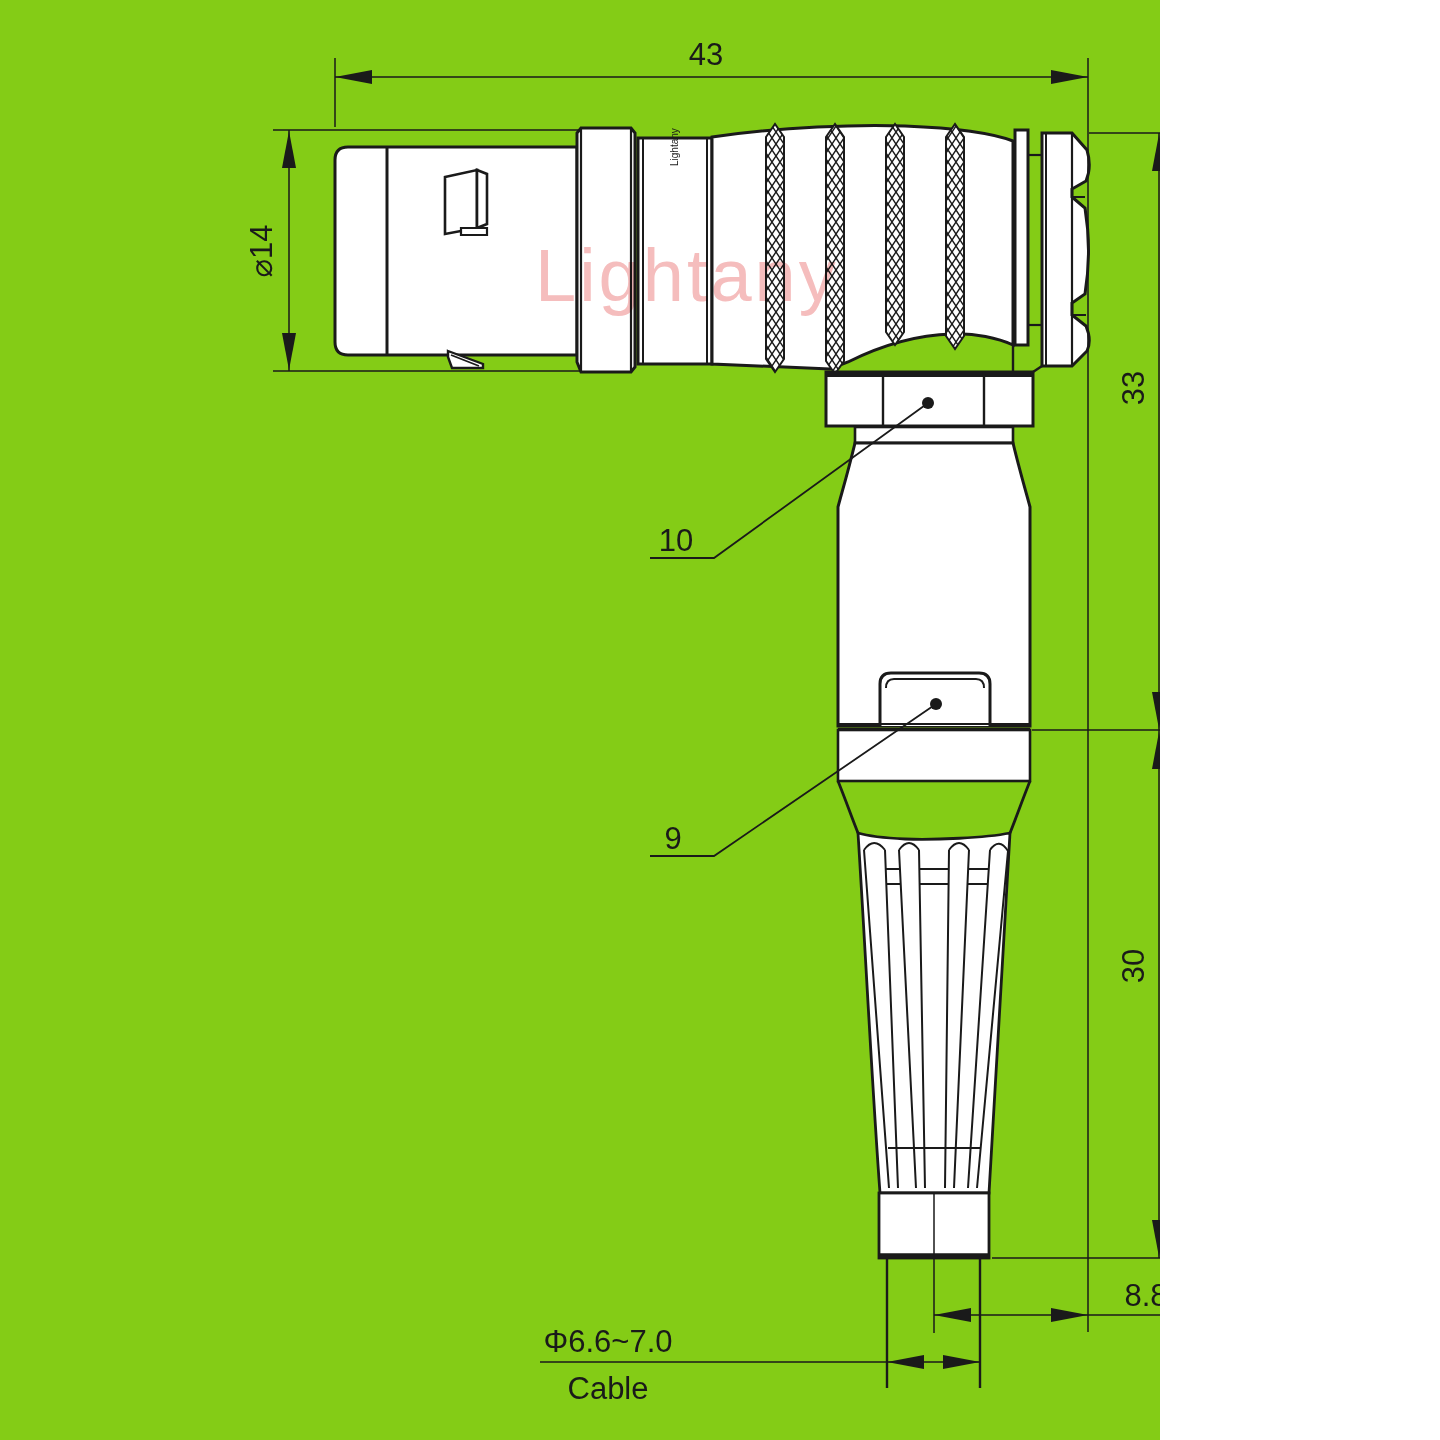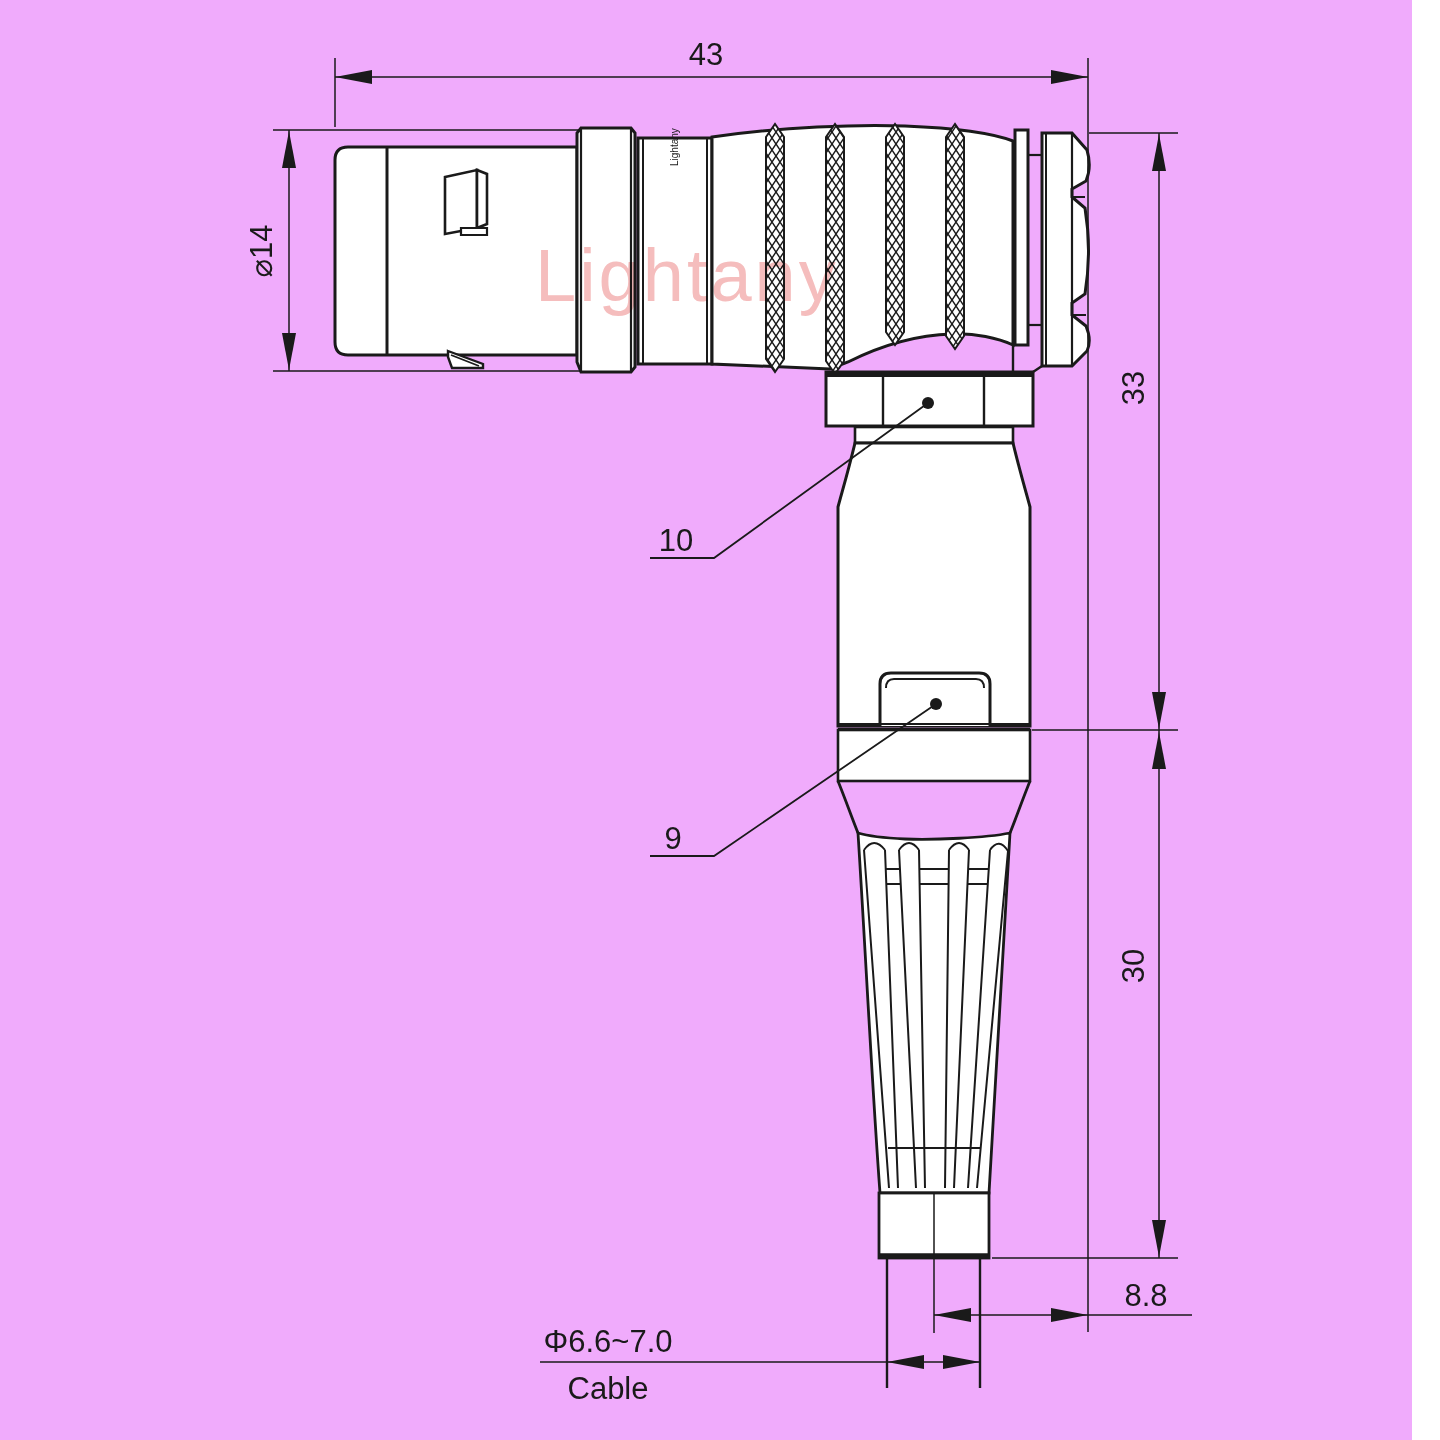--- a/index.html
+++ b/index.html
@@ -1,16 +1,16 @@
 <!DOCTYPE html>
 <html><head>
 <meta charset="utf-8">
 <style>
   html,body{margin:0;padding:0;background:#ffffff;}
-  .stage{position:relative;width:1412px;height:1440px;background:#f0abfc;overflow:hidden;
+  .stage{position:relative;width:1160px;height:1440px;background:#84cc16;overflow:hidden;
          font-family:"Liberation Sans", sans-serif;}
   svg{display:block}
   text{font-family:"Liberation Sans","DejaVu Sans",sans-serif;fill:#1a1a1a;}
   .dimtxt{font-size:31px;}
   .wm{font-size:74px;fill:#f5bdbd;letter-spacing:3px;mix-blend-mode:multiply;}
   .tinylogo{font-size:10px;fill:#1a1a1a;}
 </style>
 </head>
 <body>
 

